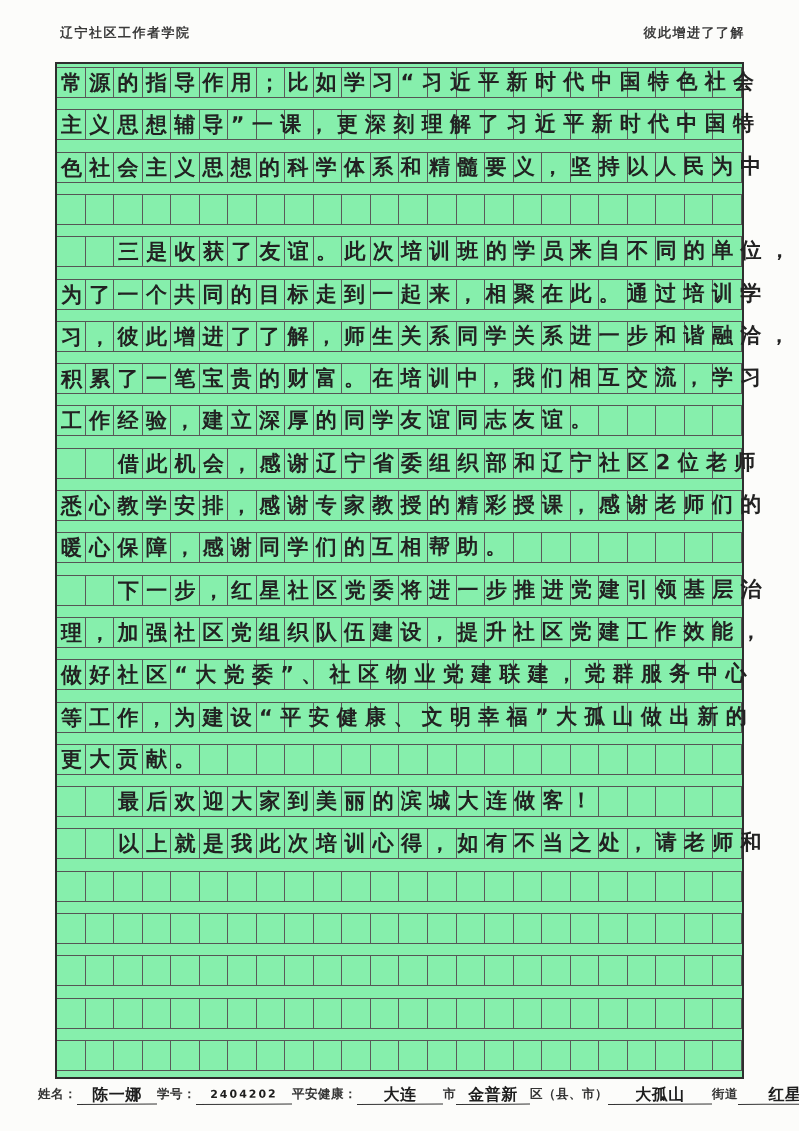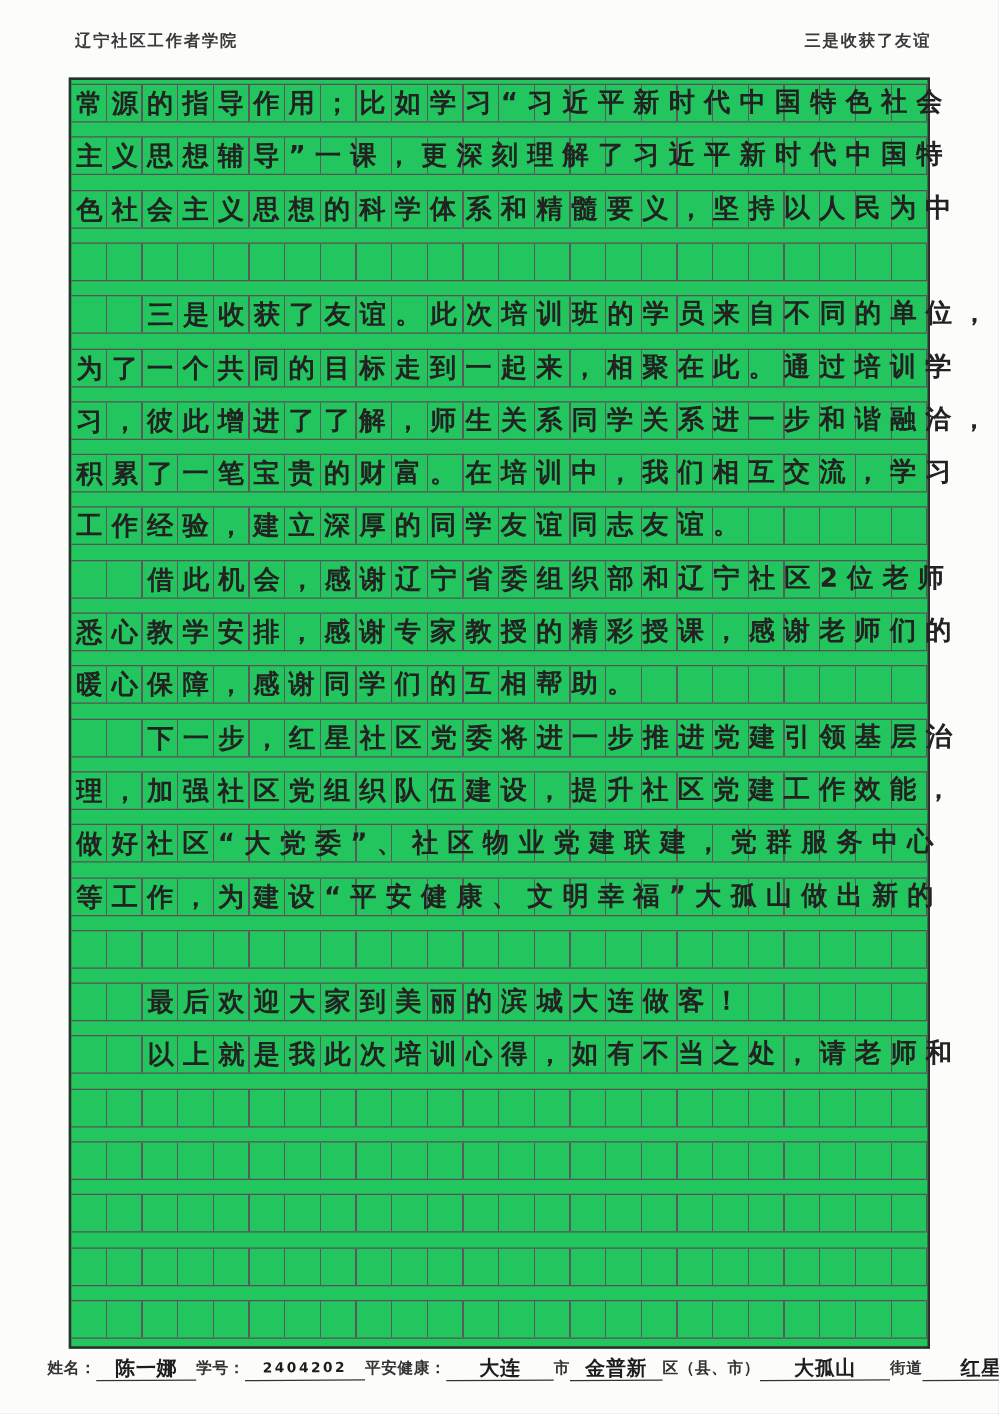--- a/index.html
+++ b/index.html
@@ -19,21 +19,21 @@
   .header{
     position:absolute;top:24px;left:60px;right:54px;
     display:flex;justify-content:space-between;align-items:baseline;
     font-size:13px;color:#3a3a3a;letter-spacing:1.5px;
   }
   
   .sheet{
     position:absolute;top:62px;left:55px;
     width:685px;height:1013px;
     border:2px solid #2e2e2e;
-    background:#22c55e;
+    background:#86efac;
   }
   .grid-row{
     position:absolute;left:0;right:0;height:29px;
     border-top:1px solid #555;border-bottom:1px solid #555;
     background:repeating-linear-gradient(90deg,
       transparent 0px, transparent 27.54px,
       #5a5a5a 27.54px, #5a5a5a 28.54px);
   }
   
   .hand-lines{position:absolute;inset:0;pointer-events:none;}
@@ -69,21 +69,21 @@
   .w-street{min-width:96px;}
   .w-comm{min-width:86px;}
 </style>
 </head>
 <body>
 
 <div class="page">
 
   <div class="header">
     <span>辽宁社区工作者学院</span>
-    <span>三是收获了友谊</span>
+    <span>彼此增进了了解</span>
   </div>
 
   <div class="sheet">
     <div>
         <div class="grid-row" style="top: 3px;"></div>
         <div class="grid-row" style="top: 45.3px;"></div>
         <div class="grid-row" style="top: 87.6px;"></div>
         <div class="grid-row" style="top: 129.9px;"></div>
         <div class="grid-row" style="top: 172.2px;"></div>
         <div class="grid-row" style="top: 214.5px;"></div>
@@ -115,20 +115,21 @@
         <div class="hand-line" style="top: 256.8px;">习，彼此增进了了解，师生关系同学关系进一步和谐融洽，</div>
         <div class="hand-line" style="top: 299.1px;">积累了一笔宝贵的财富。在培训中，我们相互交流，学习</div>
         <div class="hand-line" style="top: 341.4px;">工作经验，建立深厚的同学友谊同志友谊。</div>
         <div class="hand-line indent" style="top: 383.7px;">借此机会，感谢辽宁省委组织部和辽宁社区2位老师</div>
         <div class="hand-line" style="top: 426px;">悉心教学安排，感谢专家教授的精彩授课，感谢老师们的</div>
         <div class="hand-line" style="top: 468.3px;">暖心保障，感谢同学们的互相帮助。</div>
         <div class="hand-line indent" style="top: 510.6px;">下一步，红星社区党委将进一步推进党建引领基层治</div>
         <div class="hand-line" style="top: 552.9px;">理，加强社区党组织队伍建设，提升社区党建工作效能，</div>
         <div class="hand-line" style="top: 595.2px;">做好社区“大党委”、社区物业党建联建，党群服务中心</div>
         <div class="hand-line" style="top: 637.5px;">等工作，为建设“平安健康、文明幸福”大孤山做出新的</div>
+        <div class="hand-line" style="top: 679.8px;">更大贡献。</div>
         <div class="hand-line indent" style="top: 722.1px;">最后欢迎大家到美丽的滨城大连做客！</div>
         <div class="hand-line indent" style="top: 764.4px;">以上就是我此次培训心得，如有不当之处，请老师和</div>
       </div>
   </div>
 
   <div class="footer">
     <span class="lbl">姓名：</span>
     <span class="val w-name">陈一娜</span>
     <span class="lbl">学号：</span>
     <span class="val w-id num">2404202</span>

